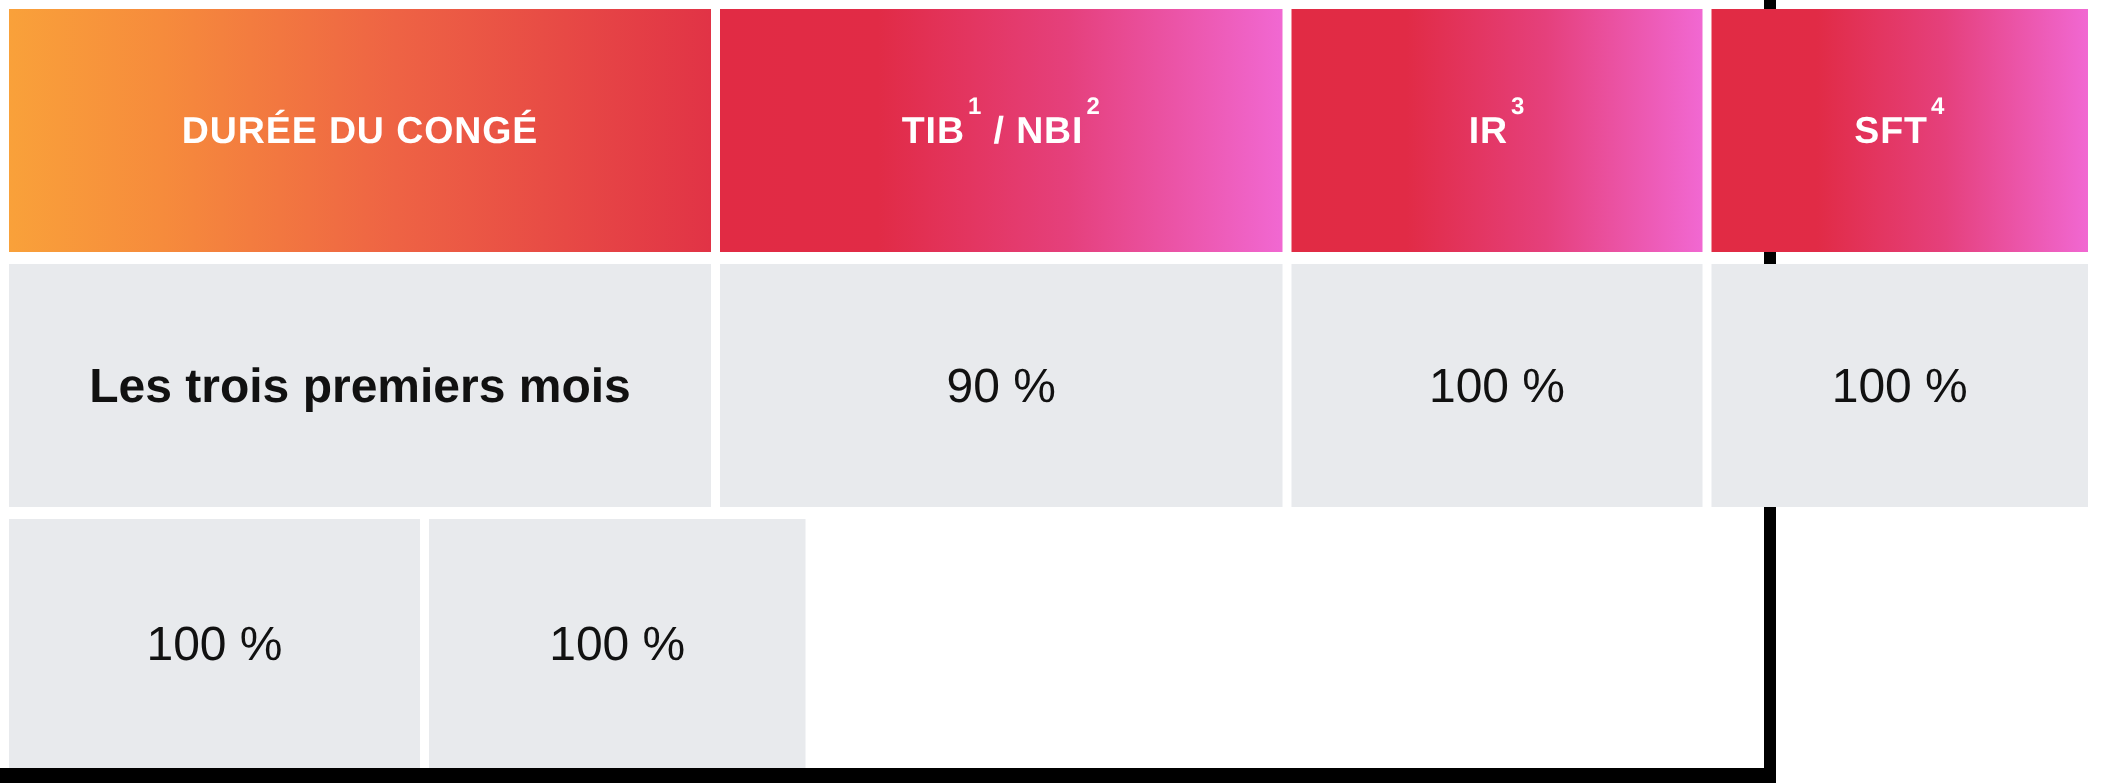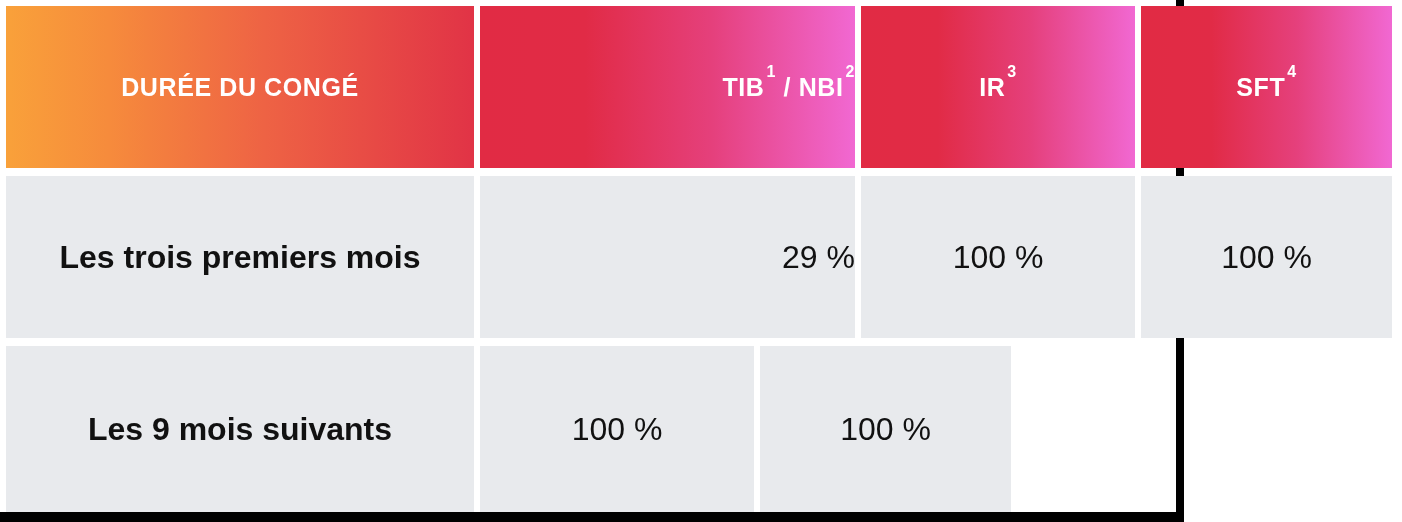--- a/index.html
+++ b/index.html
@@ -44,21 +44,21 @@
     box-sizing: border-box;
     display: flex;
     align-items: center;
     justify-content: center;
     text-align: center;
     overflow: hidden;
   }
 
   
   .col-0 { width: 468px; flex: 0 0 468px; }
-  .col-1 { width: 375px; flex: 0 0 375px; justify-content: flex-end; }
+  .col-1 { width: 375px; flex: 0 0 375px; }
   .col-2 { width: 274px; flex: 0 0 274px; }
   .col-3 { width: 251px; flex: 0 0 251px; }
 
   
   .header-row .cell {
     height: 162px;
     color: #ffffff;
     font-weight: bold;
     font-size: 25px;
     letter-spacing: 0.6px;
@@ -121,25 +121,24 @@
       <div class="cell col-2">
         <span class="hdr-label"><span>IR</span><span class="sup">3</span></span>
       </div>
       <div class="cell col-3">
         <span class="hdr-label"><span>SFT</span><span class="sup">4</span></span>
       </div>
     </div>
 
     <div class="row body-row">
       <div class="cell col-0">Les trois premiers mois</div>
-      <div class="cell col-1">29 %</div>
+      <div class="cell col-1">90 %</div>
       <div class="cell col-2">100 %</div>
       <div class="cell col-3">100 %</div>
     </div>
 
     <div class="row body-row">
-      <div class="cell col-0">Les 9 mois suivants</div>
       <div class="cell col-2">100 %</div>
       <div class="cell col-3">100 %</div>
     </div>
 
   </div>
 </div>
 
 </body></html>

